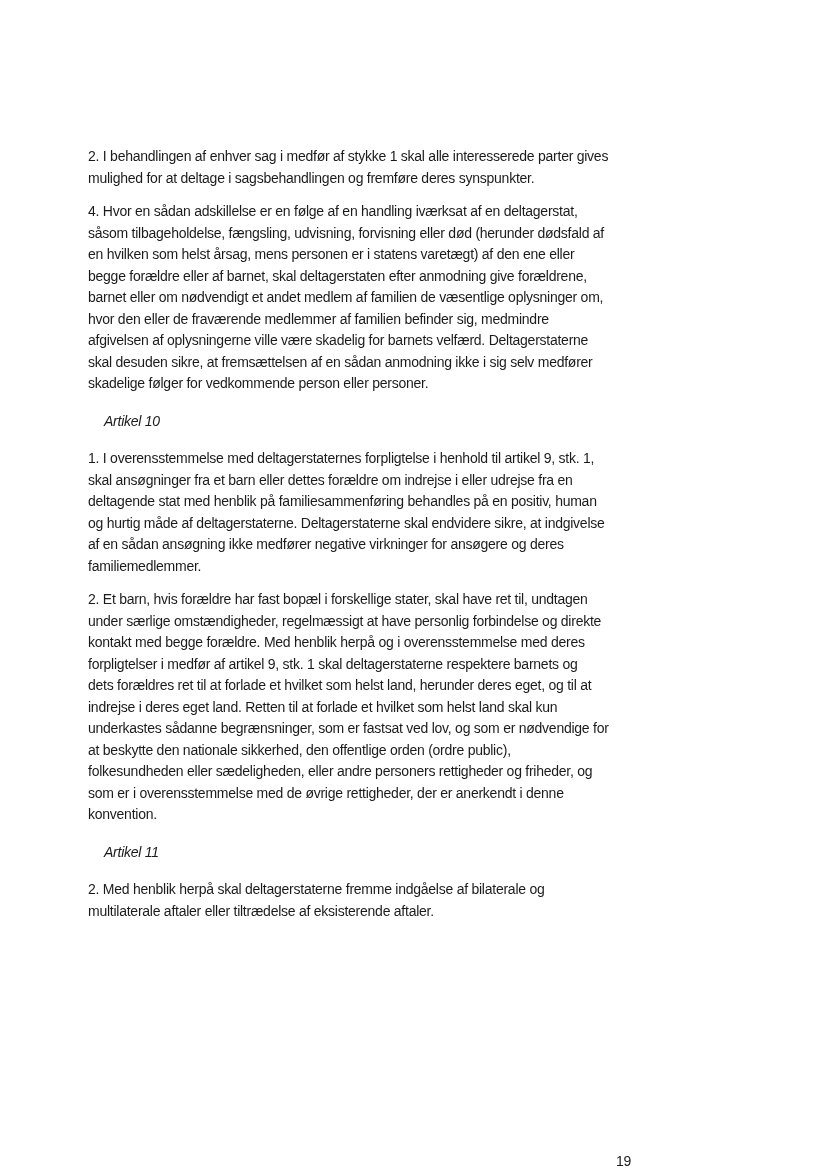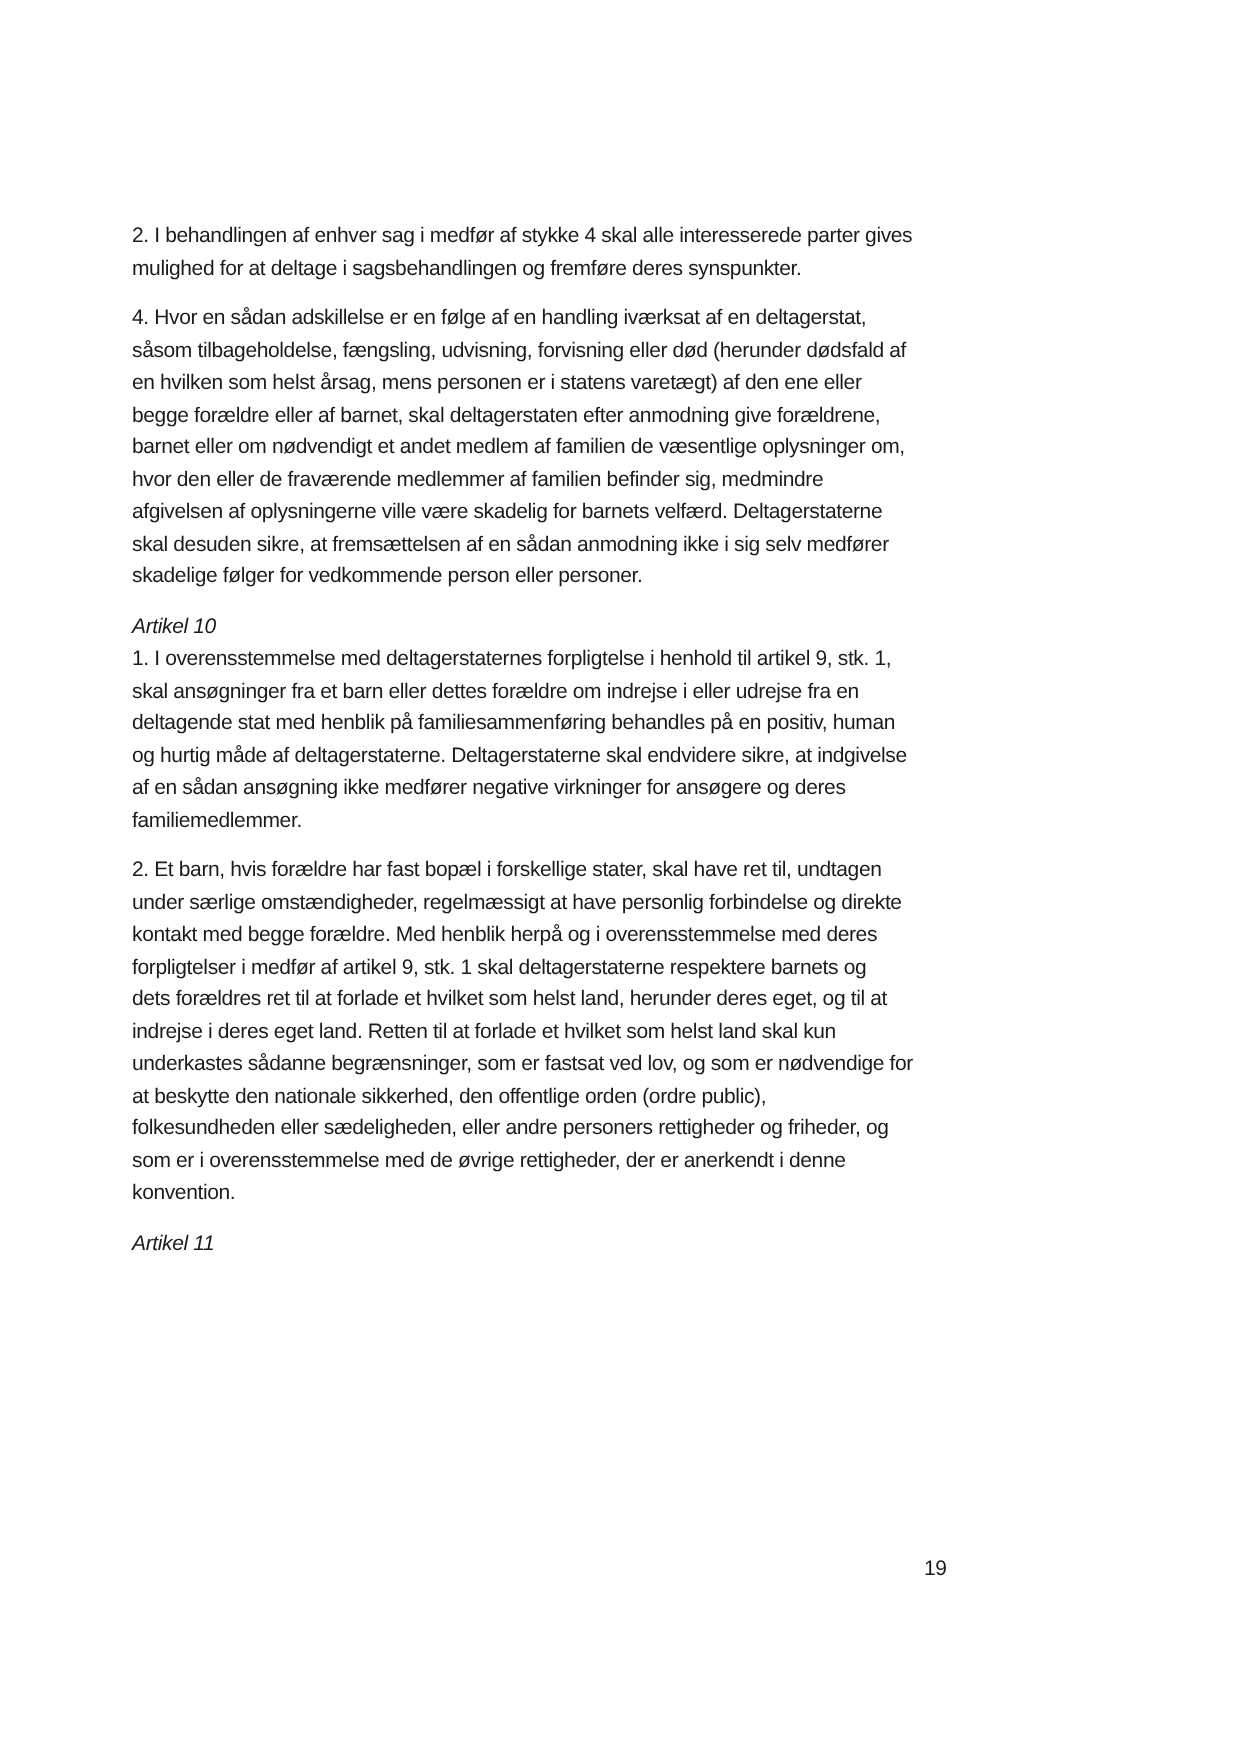--- a/index.html
+++ b/index.html
@@ -24,38 +24,38 @@
     width: 604px;
     font-size: 14px;
     line-height: 21.5px;
     letter-spacing: -0.25px;
   }
   .para {
     margin: 0 0 12px 0;
     white-space: pre-line;
   }
   .heading {
-    margin: 0;
+    margin: 16px;
     font-style: italic;
     white-space: pre-line;
   }
   .page-number {
     position: absolute;
     left: 616px;
-    top: 1037px;
+    top: 1153px;
     font-size: 14px;
     letter-spacing: -0.25px;
   }
 </style>
 </head>
 <body>
 
 <div class="page">
   <div class="content">
-    <p class="para">2. I behandlingen af enhver sag i medfør af stykke 4 skal alle interesserede parter gives
+    <p class="para">2. I behandlingen af enhver sag i medfør af stykke 1 skal alle interesserede parter gives
 mulighed for at deltage i sagsbehandlingen og fremføre deres synspunkter.</p>
     <p class="para">4. Hvor en sådan adskillelse er en følge af en handling iværksat af en deltagerstat,
 såsom tilbageholdelse, fængsling, udvisning, forvisning eller død (herunder dødsfald af
 en hvilken som helst årsag, mens personen er i statens varetægt) af den ene eller
 begge forældre eller af barnet, skal deltagerstaten efter anmodning give forældrene,
 barnet eller om nødvendigt et andet medlem af familien de væsentlige oplysninger om,
 hvor den eller de fraværende medlemmer af familien befinder sig, medmindre
 afgivelsen af oplysningerne ville være skadelig for barnets velfærd. Deltagerstaterne
 skal desuden sikre, at fremsættelsen af en sådan anmodning ikke i sig selv medfører
 skadelige følger for vedkommende person eller personer.</p>
@@ -71,15 +71,17 @@
 kontakt med begge forældre. Med henblik herpå og i overensstemmelse med deres
 forpligtelser i medfør af artikel 9, stk. 1 skal deltagerstaterne respektere barnets og
 dets forældres ret til at forlade et hvilket som helst land, herunder deres eget, og til at
 indrejse i deres eget land. Retten til at forlade et hvilket som helst land skal kun
 underkastes sådanne begrænsninger, som er fastsat ved lov, og som er nødvendige for
 at beskytte den nationale sikkerhed, den offentlige orden (ordre public),
 folkesundheden eller sædeligheden, eller andre personers rettigheder og friheder, og
 som er i overensstemmelse med de øvrige rettigheder, der er anerkendt i denne
 konvention.</p>
     <p class="heading">Artikel 11</p>
+    <p class="para">2. Med henblik herpå skal deltagerstaterne fremme indgåelse af bilaterale og
+multilaterale aftaler eller tiltrædelse af eksisterende aftaler.</p>
   </div>
   <div class="page-number">19</div>
 </div>
 
 </body></html>

